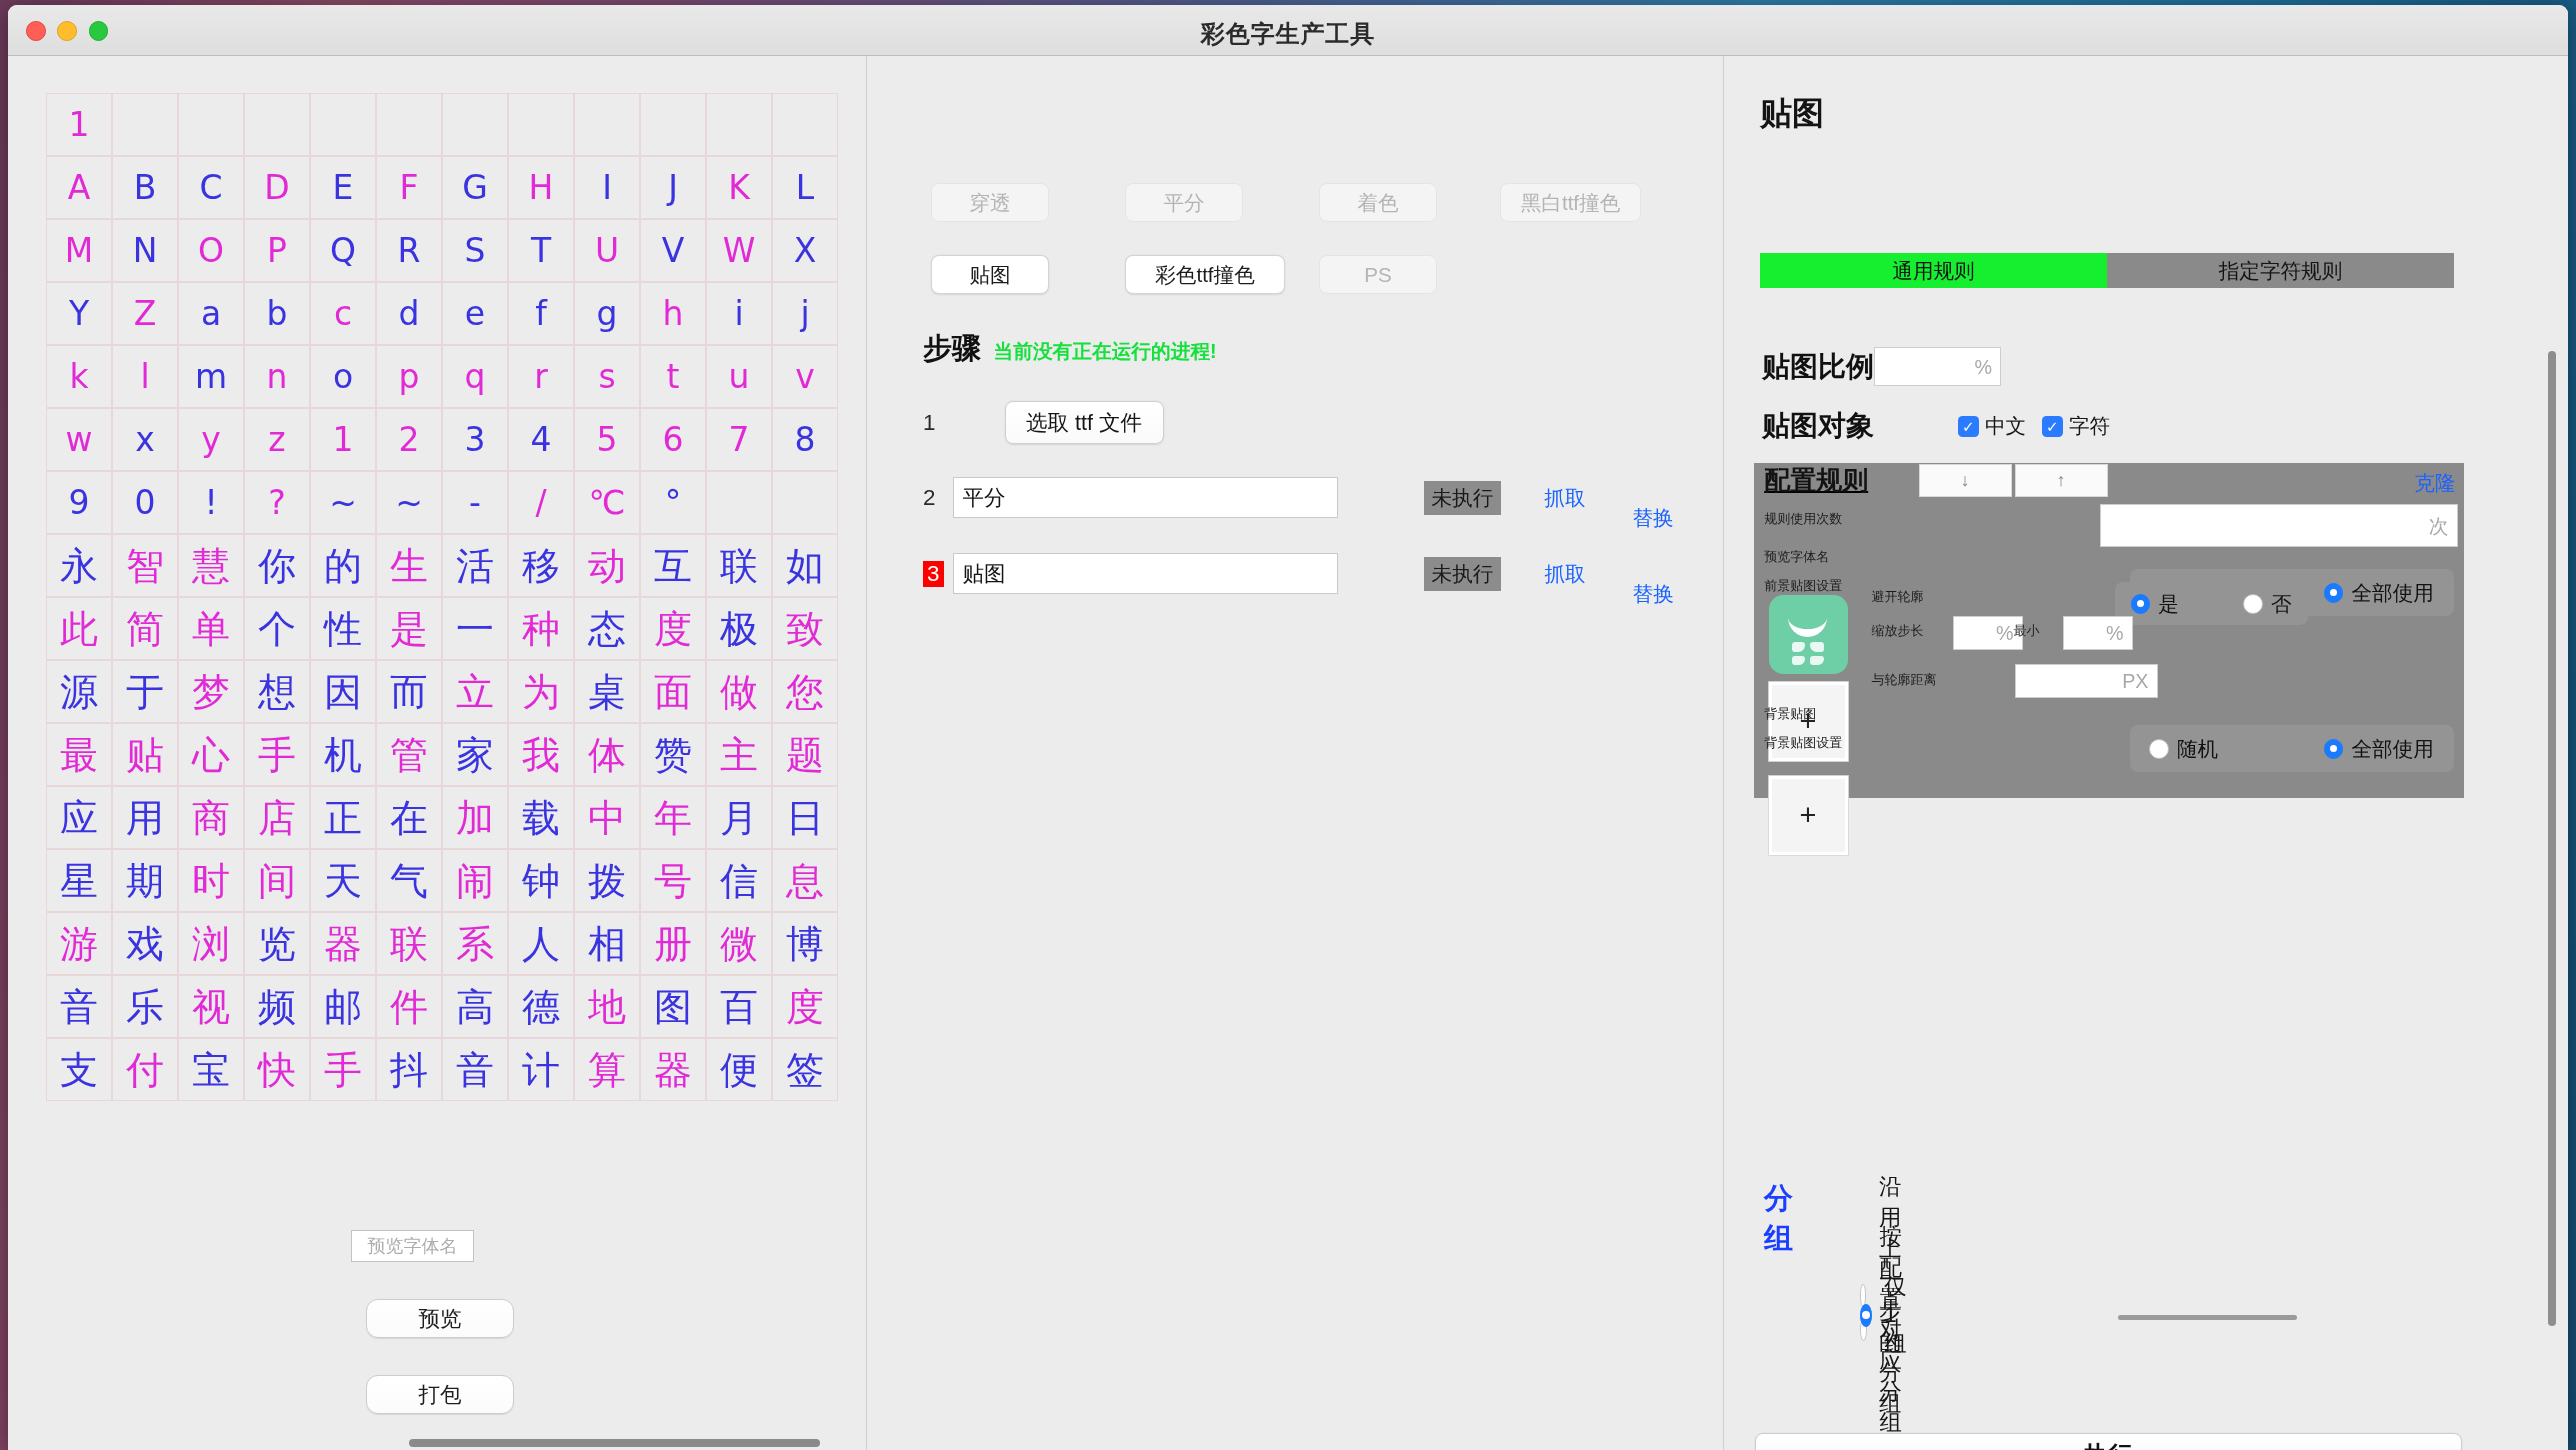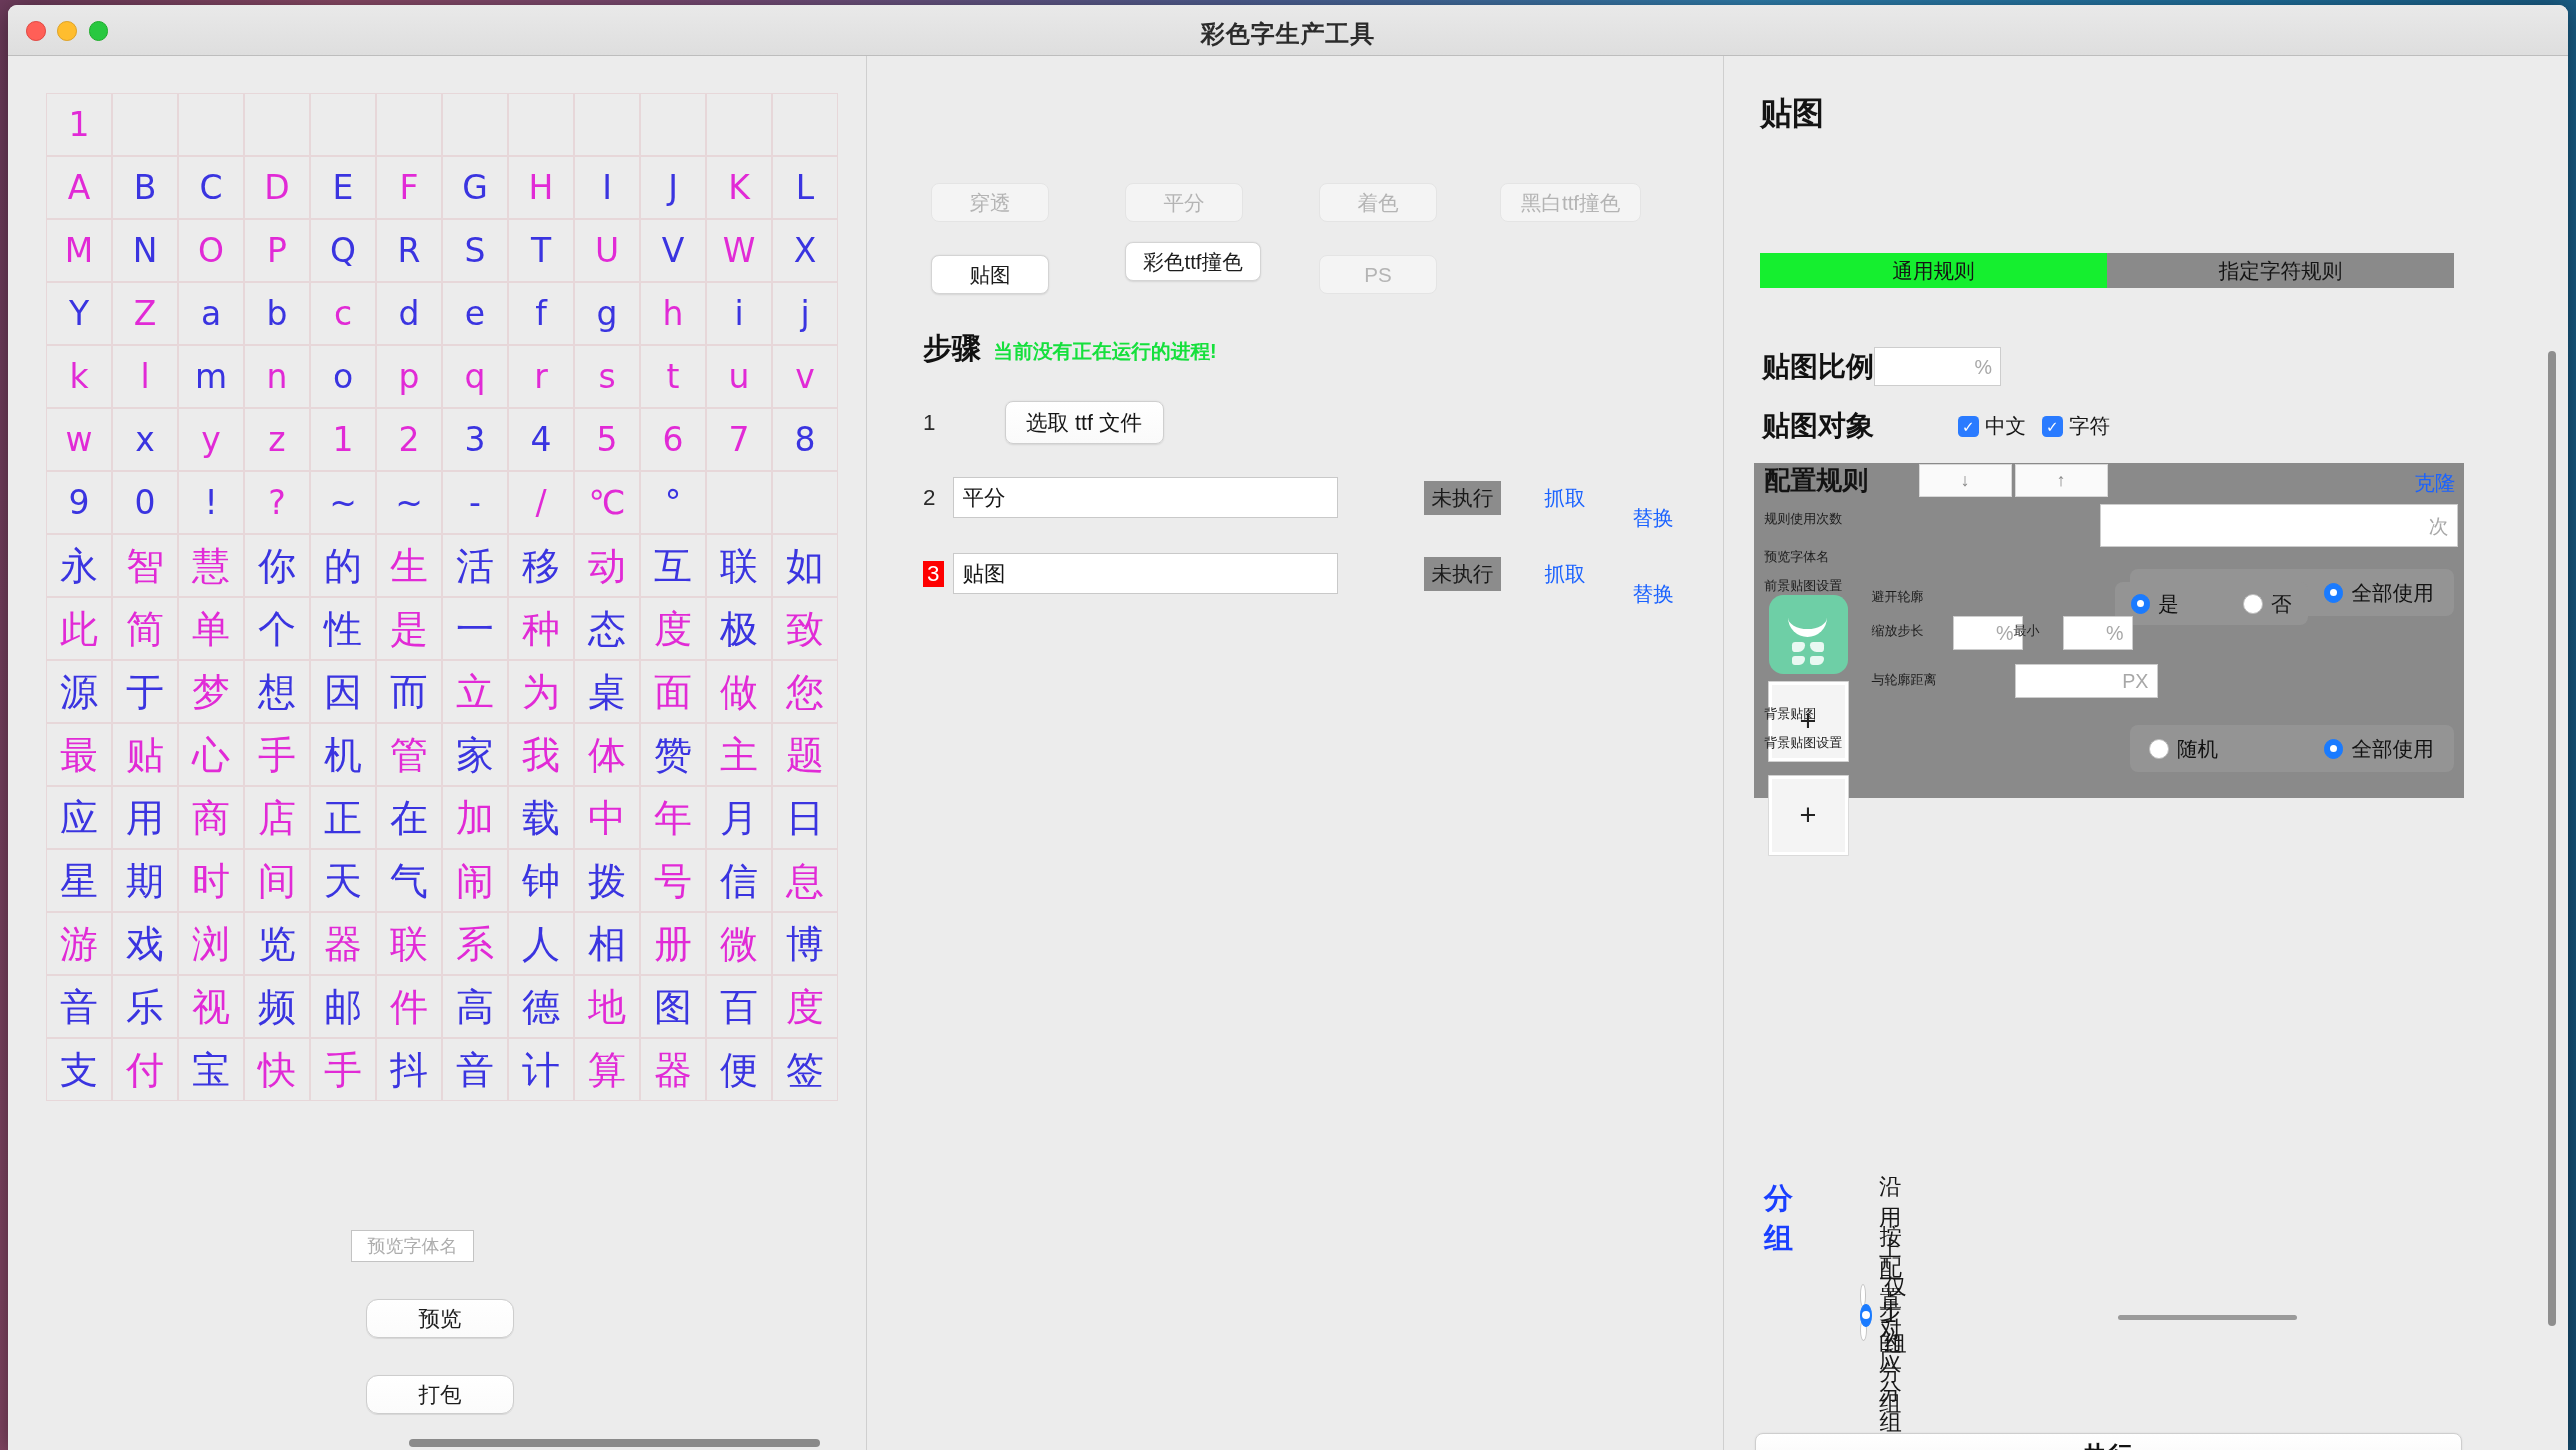--- a/index.html
+++ b/index.html
@@ -89,21 +89,21 @@
   }
   .mbtn.off { background: #f4f4f4; border: 0.9px solid #e4e4e4; color: #b4b4b4; }
   .mbtn.on  { background: #ffffff; border: 0.9px solid #d4d4d4; color: #1c1c1c;
               box-shadow: 0 0.9px 1.8px rgba(0,0,0,.10); }
 
   #mb1 { left: 64px;  top: 127px; width: 118px; }
   #mb2 { left: 258px; top: 127px; width: 118px; }
   #mb3 { left: 452px; top: 127px; width: 118px; }
   #mb4 { left: 633px; top: 127px; width: 141px; }
   #mb5 { left: 64px;  top: 199px; width: 118px; }
-  #mb6 { left: 258px; top: 186px; width: 136px; }
+  #mb6 { left: 258px; top: 199px; width: 160px; }
   #mb7 { left: 452px; top: 199px; width: 118px; }
 
   #stepHead { position: absolute; left: 56px; top: 273px; display: flex; align-items: baseline; gap: 12.5px; }
   #stepHead .t { font-size: 29px; font-weight: 700; color: #111; }
   #stepHead .s { font-size: 19.7px; font-weight: 700; color: #15e03c; }
 
   .steprow { position: absolute; left: 56px; width: 778px; height: 45px; display: flex; align-items: center; }
   #row1 { top: 344px; }
   #row2 { top: 419px; }
   #row3 { top: 495px; }
@@ -164,21 +164,21 @@
   .cbx { display: flex; align-items: center; gap: 6.3px; margin-right: 16px; cursor: pointer; }
   .cbxBox {
     width: 20.6px; height: 20.6px; border-radius: 4.5px; background: #2a7bff;
     display: flex; align-items: center; justify-content: center;
     color: #fff; font-size: 15px; line-height: 1;
   }
   .cbx span.t { font-size: 20.6px; color: #161616; }
 
   
   #cfg { position: absolute; left: 29.5px; top: 407px; width: 710px; height: 335px; background: #8a8a8a; }
-  #cfgHead { position: absolute; left: 0; top: 0; height: 35px; width: 100%; display: flex; align-items: center; }
+  #cfgHead { position: absolute; left: 0; top: 0; height: 35px; width: 100%; display: flex; align-items: center; text-decoration: underline; }
   #cfgHead .t { font-size: 26px; font-weight: 700; color: #131313; margin-left: 10.7px; }
   .arrowBtn {
     width: 93px; height: 33px; background: #fafafa; border: 0.9px solid #d8d8d8;
     display: flex; align-items: center; justify-content: center; font-size: 18px; color: #888;
     cursor: pointer;
   }
   #arrowDown { position: absolute; left: 165px; top: 0.9px; }
   #arrowUp   { position: absolute; left: 261px; top: 0.9px; }
   #clone { position: absolute; right: 8px; top: 5.4px; font-size: 20.6px; color: #1a62ff; cursor: pointer; }
 

